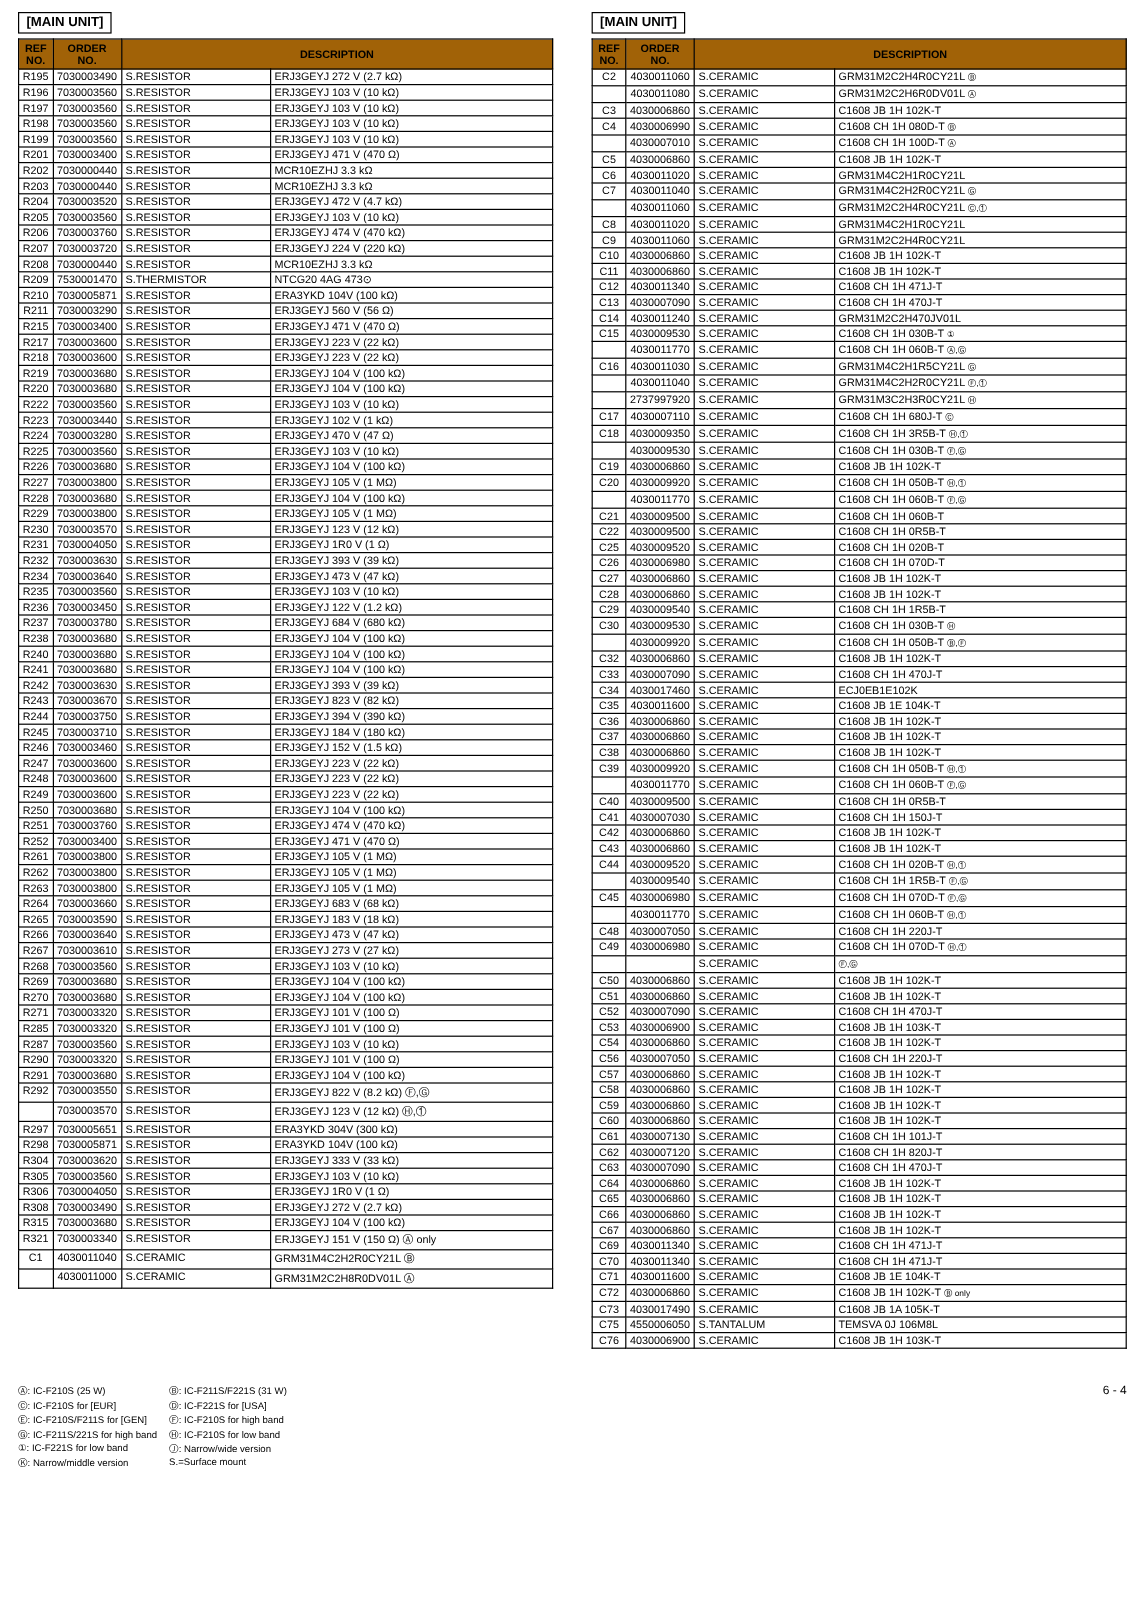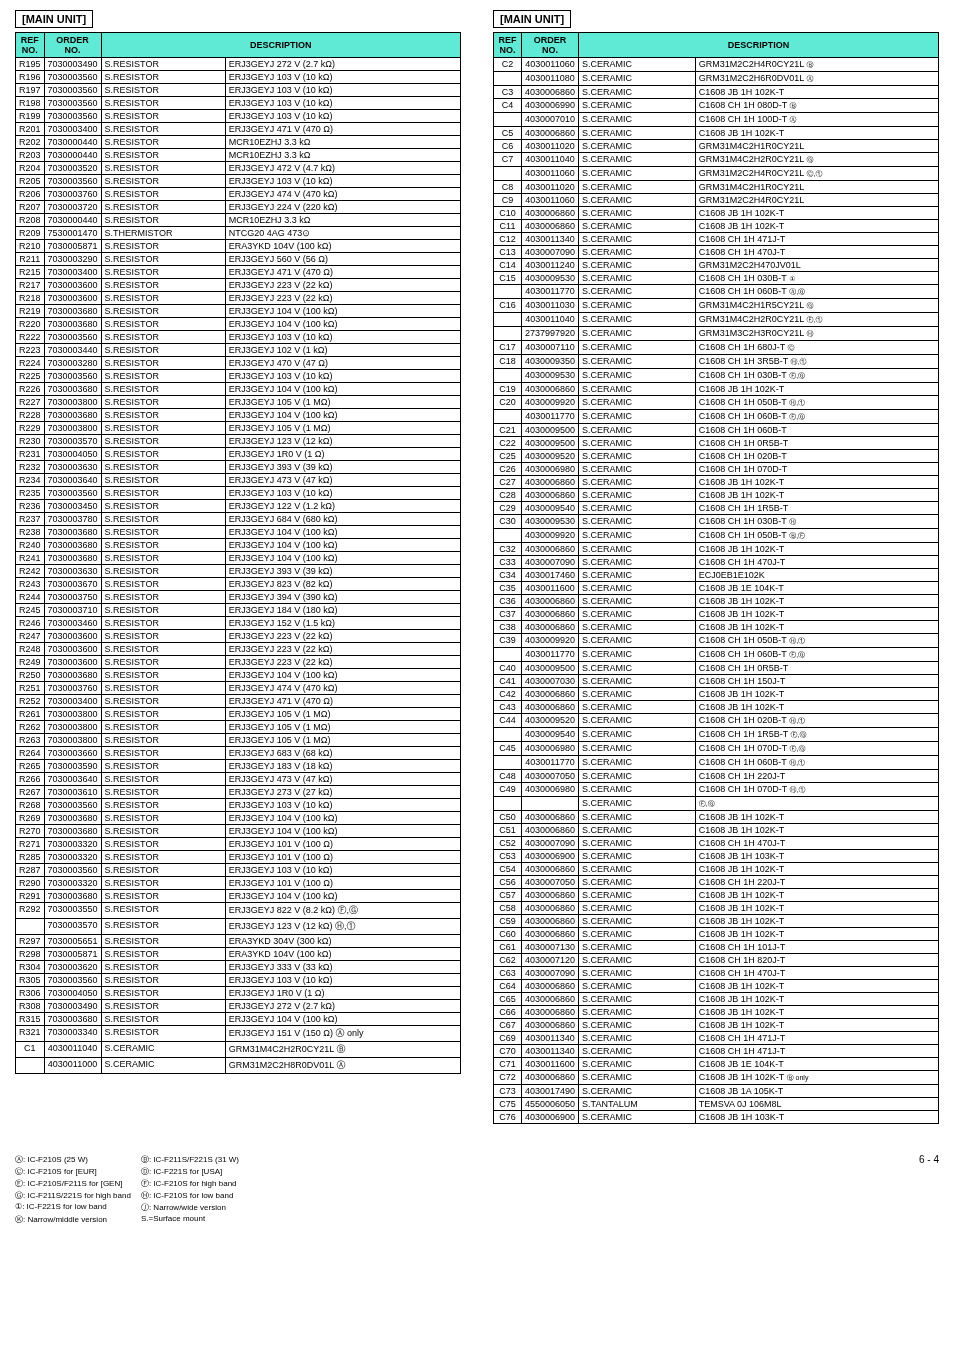--- a/index.html
+++ b/index.html
@@ -36,21 +36,21 @@
     table {
       border-collapse: collapse;
       width: 100%;
       font-size: 9px;
     }
     th {
       border: 1px solid #000;
       padding: 2px 3px;
       text-align: center;
       font-weight: bold;
-      background: #5eead4;
+      background: #a16207;
       white-space: nowrap;
     }
     td {
       border: 1px solid #000;
       padding: 1px 3px;
       white-space: nowrap;
       vertical-align: top;
     }
     .col-ref { width: 28px; text-align: center; }
     .col-order { width: 55px; text-align: center; }

